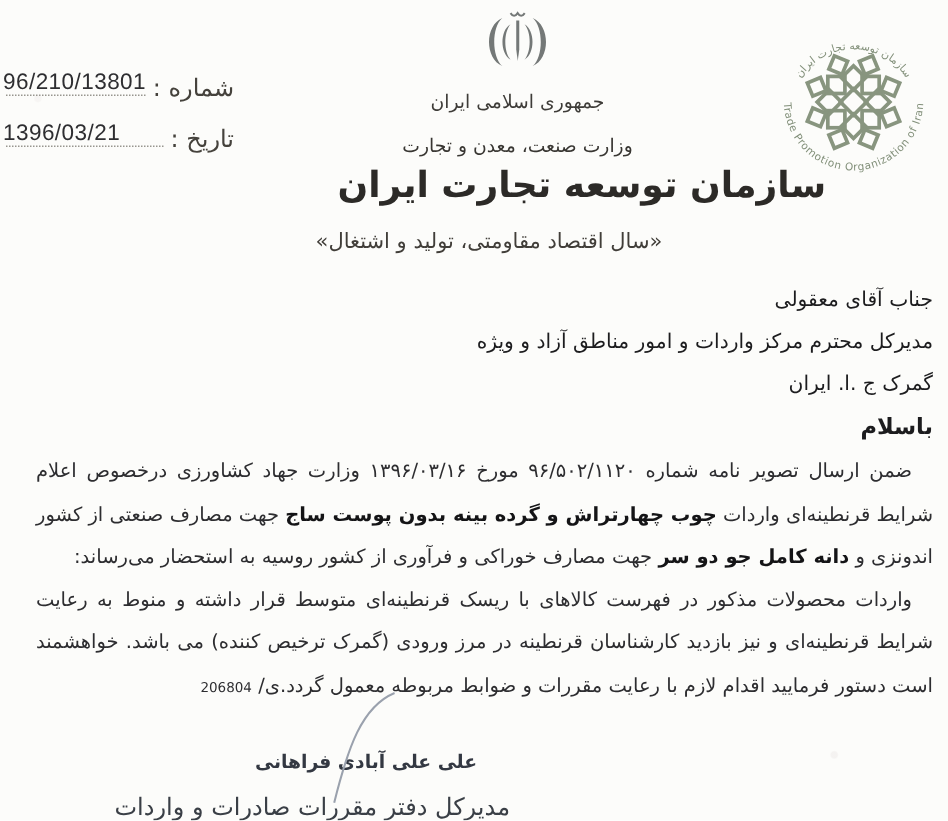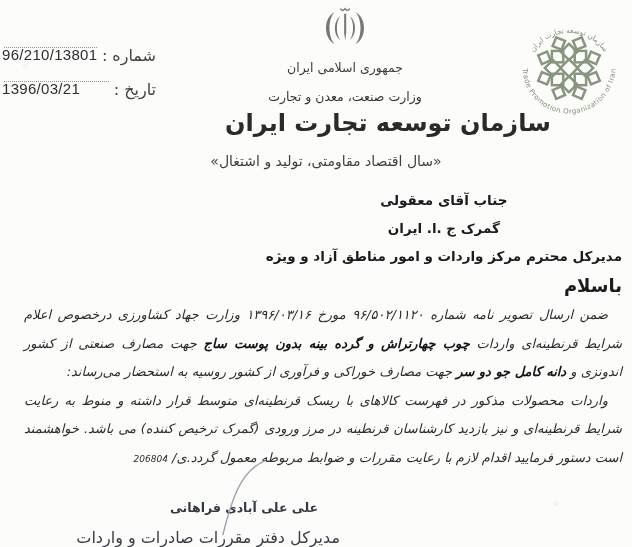--- a/index.html
+++ b/index.html
@@ -7,21 +7,21 @@
   .page {
     position:relative; width:632px; height:547px; overflow:hidden;
     background:#fcfcfa;
     background-image: radial-gradient(circle at 88% 92%, rgba(210,200,200,.18) 0 2px, transparent 3px),
                       radial-gradient(circle at 4% 12%, rgba(215,205,205,.15) 0 2px, transparent 3px);
     font-family:"DejaVu Sans", sans-serif; color:#3b3b3b;
   }
 
   
   .fields { position:absolute; top:46px; left:2px; width:154px; }
-  .field-row { position:relative; display:flex; align-items:flex-start; height:22px; margin-bottom:12px; }
+  .field-row { position:relative; display:flex; align-items:flex-end; height:22px; margin-bottom:12px; }
   .field-dots { flex:1; border-bottom:1.5px dotted #98968f; margin:0 3px 4px 2px; height:2px; }
   .field-label { font-size:16px; color:#45423c; direction:rtl; white-space:nowrap; padding-left:2px; }
   .field-value {
     position:absolute; left:0; bottom:5px;
     font-family:"Liberation Sans", sans-serif; font-size:15px; font-weight:500;
     color:#2e2e31; letter-spacing:.3px;
   }
 
   
   .center-head { position:absolute; top:6px; left:225px; width:240px; text-align:center; }
@@ -29,27 +29,27 @@
   .head-line1 { font-size:12.5px; color:#3e3c38; margin-top:10px; }
   .head-line2 { font-size:12.5px; color:#383632; margin-top:14px; }
   .head-line3 { font-size:24px; font-weight:bold; color:#2c2a27; margin-top:5px; white-space:nowrap; }
 
   
   .seal { position:absolute; top:12px; right:6px; opacity:.9; }
 
   .slogan { position:absolute; top:153px; left:20px; width:612px; text-align:center;
             font-size:14px; color:#413e39; direction:rtl; }
 
-  .recipient { position:absolute; top:186px; right:10px; text-align:center; direction:rtl;
-               font-weight:bold; font-size:13.5px; line-height:28px; color:#1c1c1e; }
-  .greeting  { position:absolute; top:275px; right:10px; font-weight:bold; font-size:18px; color:#1c1c1e; }
+  .recipient { position:absolute; top:186px; right:10px; text-align:right; direction:rtl;
+               font-weight:normal; font-size:13.5px; line-height:28px; color:#1c1c1e; }
+  .greeting  { position:absolute; top:275px; right:10px; font-weight:bold; font-size:15px; color:#1c1c1e; }
 
   .body-text { position:absolute; top:301px; right:10px; left:24px; direction:rtl;
                text-align:justify; font-size:13px; line-height:28.5px; color:#2d2d30; }
-  .body-text p { margin:0; text-indent:14px;font-style:italic; }
+  .body-text p { margin:0; text-indent:14px; }
   .body-text b { color:#141416; }
   .ref-number { font-size:9px; letter-spacing:1px; }
 
   .signature { position:absolute; top:500px; left:148px; width:192px; text-align:center; direction:rtl; }
   .sig-name  { font-weight:bold; font-size:12.5px; color:#333842; position:relative; z-index:1; }
   .sig-title { font-size:16px; color:#3a3f46; margin-top:13px; white-space:nowrap; }
   .sig-stroke { position:absolute; left:62px; top:-40px; z-index:2; pointer-events:none; }
 </style>
 </head>
 <body>
@@ -114,22 +114,22 @@
       <rect x="-5" y="-5" width="10" height="10" transform="rotate(247.5) translate(0,-28) rotate(45)"></rect>
       <rect x="-5" y="-5" width="10" height="10" transform="rotate(292.5) translate(0,-28) rotate(45)"></rect>
       <rect x="-5" y="-5" width="10" height="10" transform="rotate(337.5) translate(0,-28) rotate(45)"></rect>
     </g>
   </svg>
 
   <div class="slogan">«سال اقتصاد مقاومتی، تولید و اشتغال»</div>
 
   <div class="recipient">
     <div>جناب آقای معقولی</div>
+    <div>مدیرکل محترم مرکز واردات و امور مناطق آزاد و ویژه</div>
     <div>گمرک ج .ا. ایران</div>
-    <div>مدیرکل محترم مرکز واردات و امور مناطق آزاد و ویژه</div>
   </div>
 
   <div class="greeting">باسلام</div>
 
   <div class="body-text">
     <p><span>ضمن ارسال تصویر نامه شماره ۹۶/۵۰۲/۱۱۲۰ مورخ ۱۳۹۶/۰۳/۱۶ وزارت جهاد کشاورزی درخصوص اعلام شرایط قرنطینه‌ای واردات </span><b>چوب چهارتراش و گرده بینه بدون پوست ساج</b><span> جهت مصارف صنعتی از کشور اندونزی و </span><b>دانه کامل جو دو سر</b><span> جهت مصارف خوراکی و فرآوری از کشور روسیه به استحضار می‌رساند:</span></p>
     <p><span>واردات محصولات مذکور در فهرست کالاهای با ریسک قرنطینه‌ای متوسط قرار داشته و منوط به رعایت شرایط قرنطینه‌ای و نیز بازدید کارشناسان قرنطینه در مرز ورودی (گمرک ترخیص کننده) می باشد. خواهشمند است دستور فرمایید اقدام لازم با رعایت مقررات و ضوابط مربوطه معمول گردد.ی/ </span><span class="ref-number">206804</span></p>
   </div>
 
   <div class="signature">

